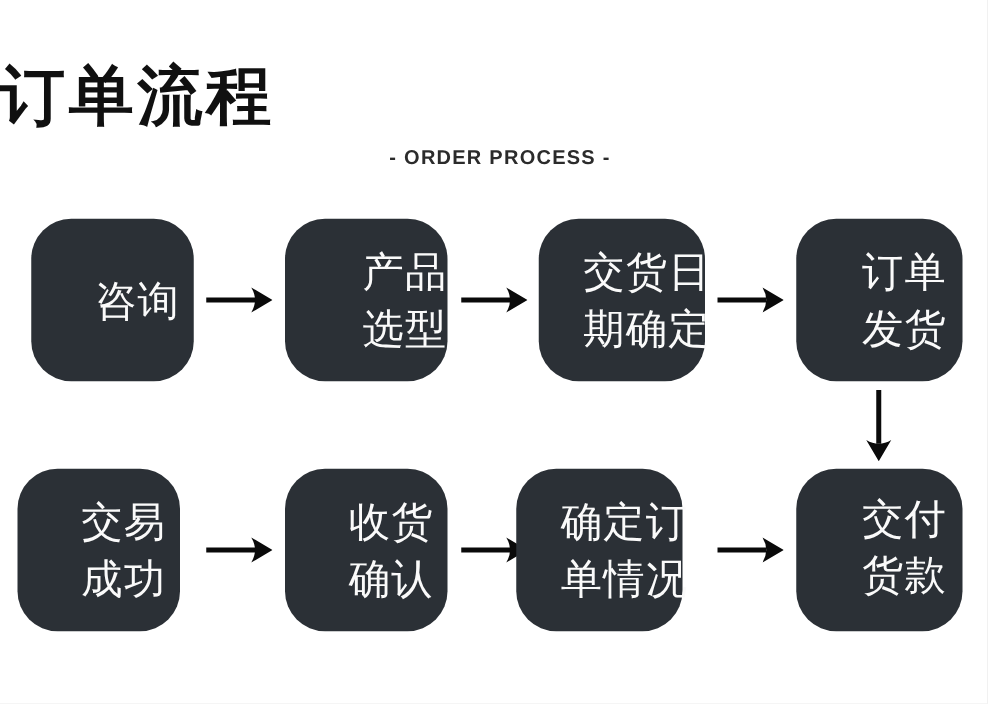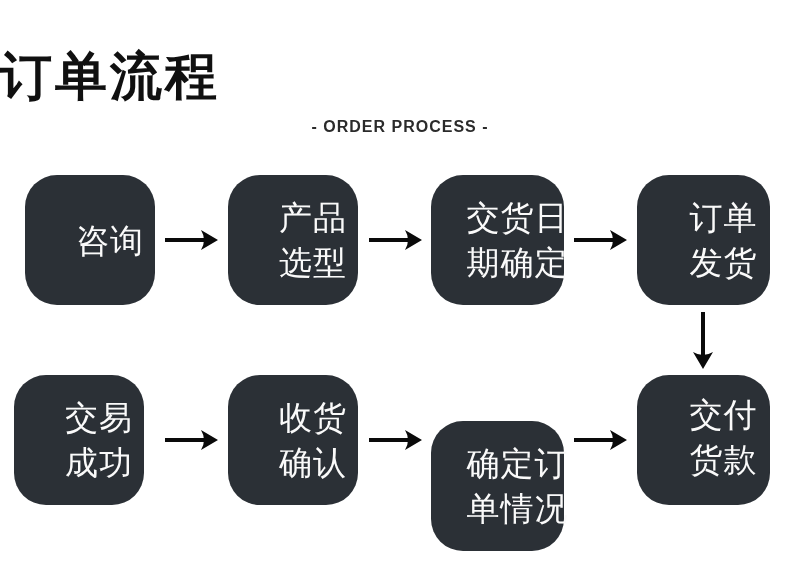--- a/index.html
+++ b/index.html
@@ -53,26 +53,26 @@
   }
   .step span{
     display:block;
     font-size:33px;
     line-height:45px;
     letter-spacing:1px;
     white-space:nowrap;
   }
   .wide{width:133px;}
   .s1{left:25px;top:175px;}
-  .s2{left:228px;top:175px;}
+  .s2{left:228px;top:175px;align-items:flex-end;}
   .s3{left:431px;top:175px;}
   .s4{left:637px;top:175px;}
   .s5{left:14px;top:375px;}
   .s6{left:228px;top:375px;}
-  .s7{left:431px;top:375px;margin-top:46px;}
+  .s7{left:413px;top:375px;}
   .s8{left:637px;top:375px;font-family:Liberation Mono, monospace;}
   .arrow{position:absolute;}
   .ar1{left:164px;top:228px;}
   .ar2{left:368px;top:228px;}
   .ar3{left:573px;top:228px;}
   .ar4{left:164px;top:428px;}
   .ar5{left:368px;top:428px;}
   .ar6{left:573px;top:428px;}
   .ad1{left:691px;top:311px;}
   .arrow svg{display:block;}

